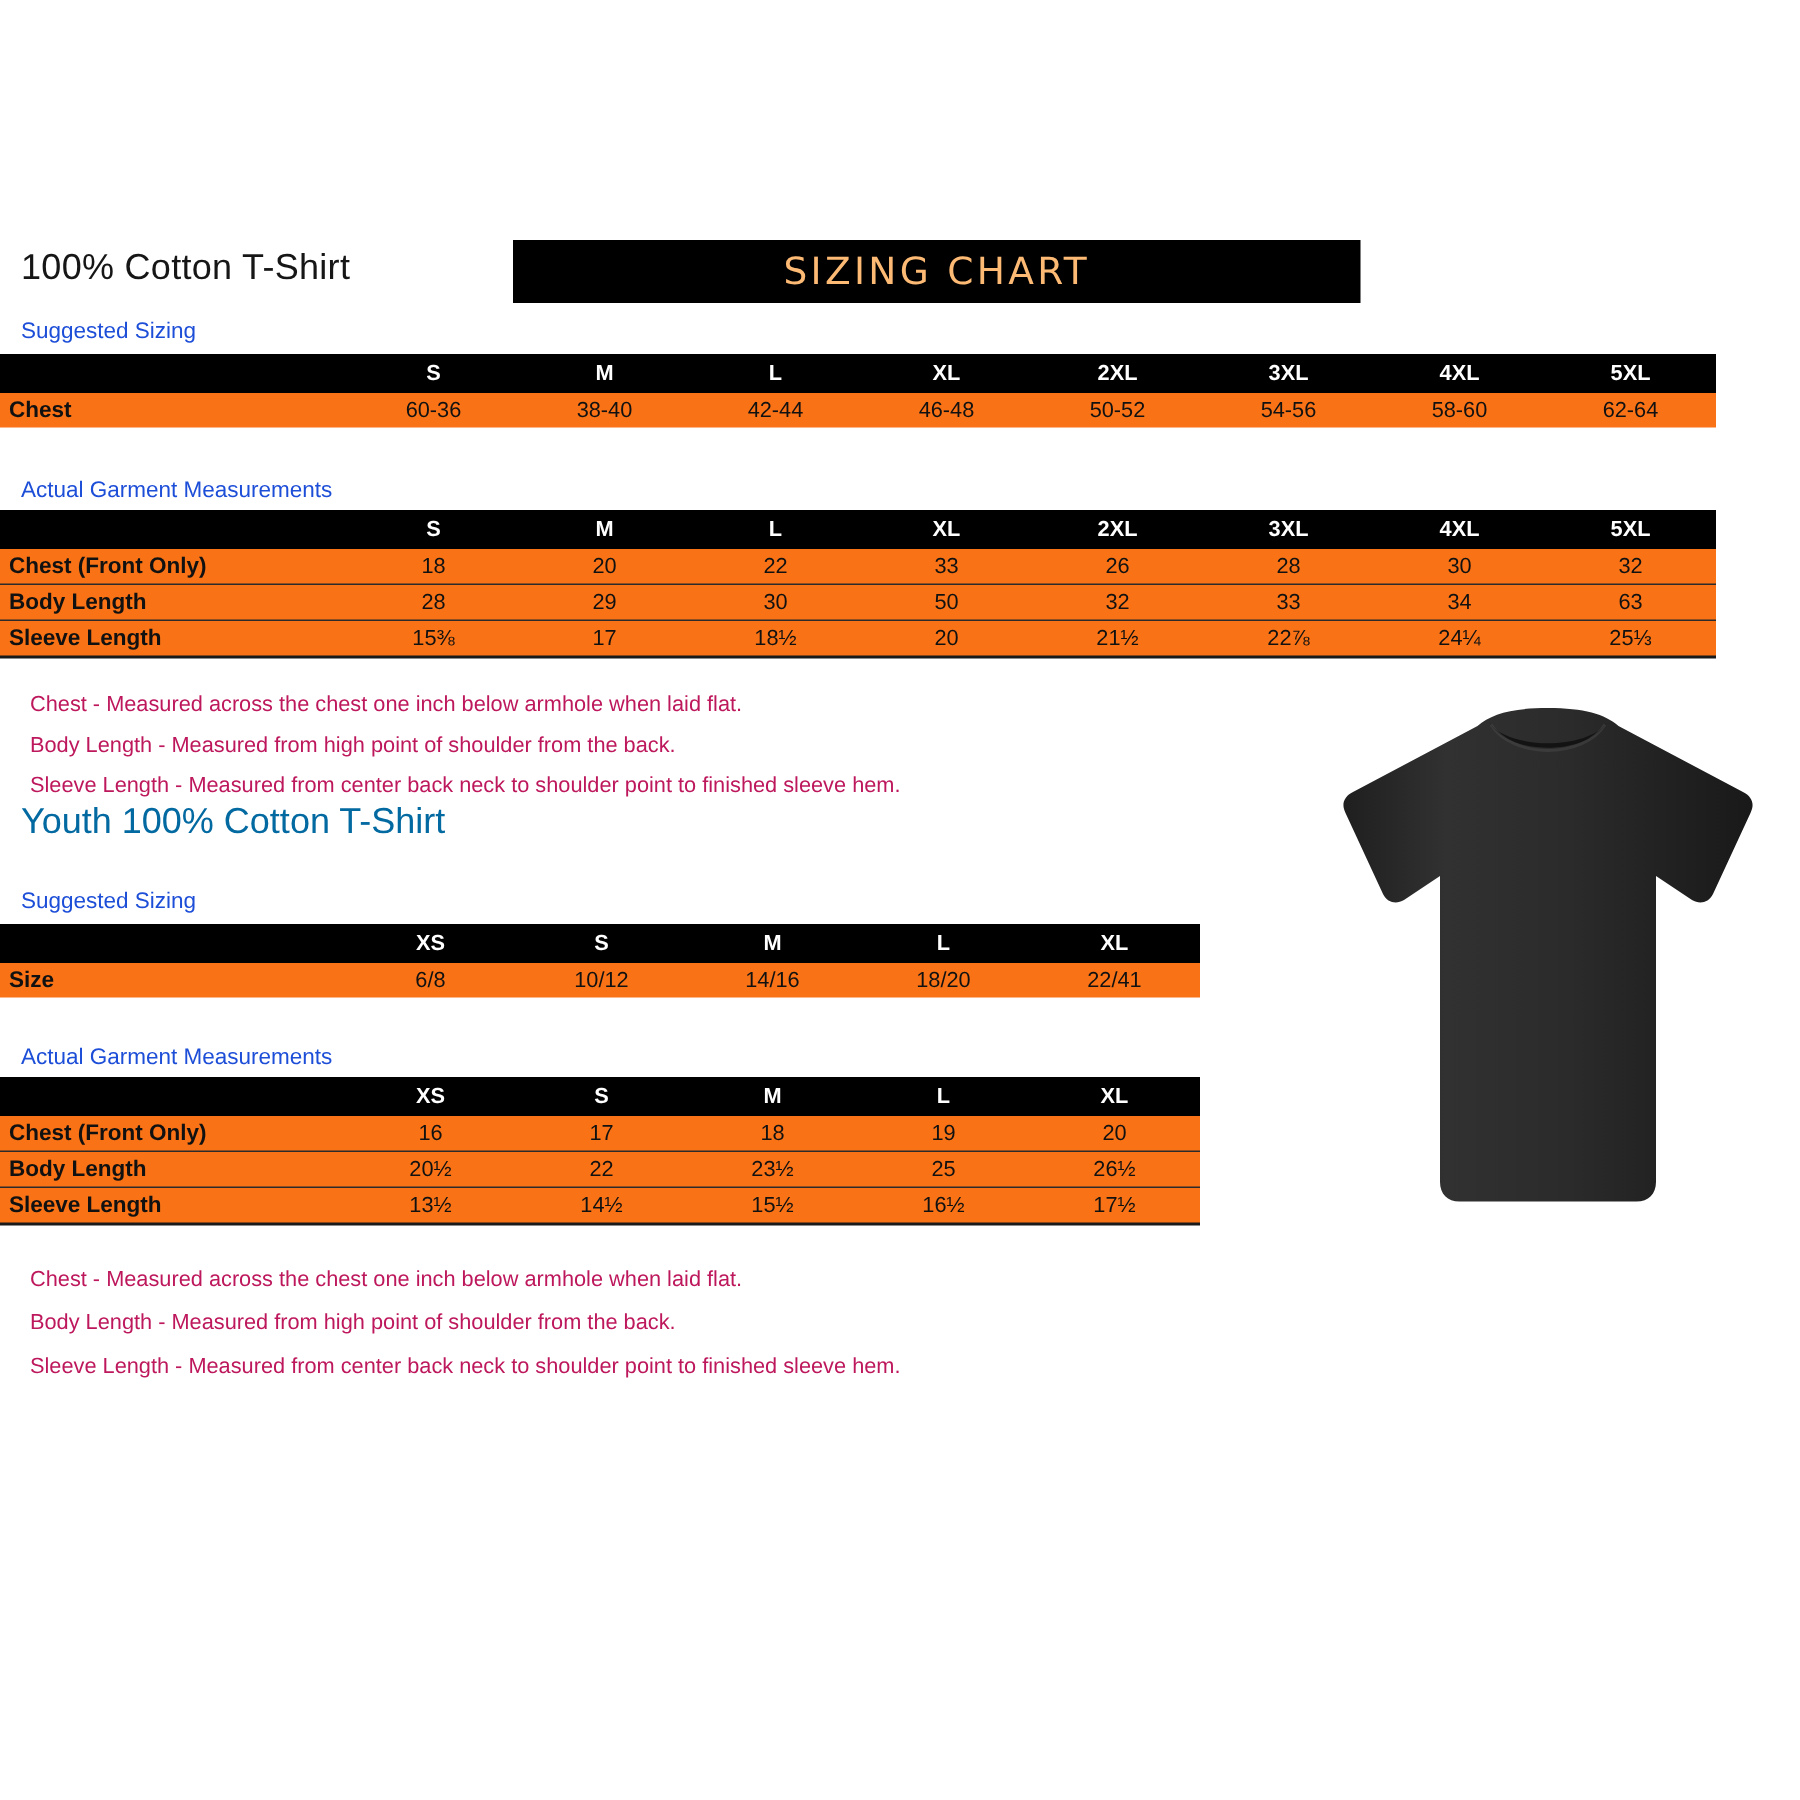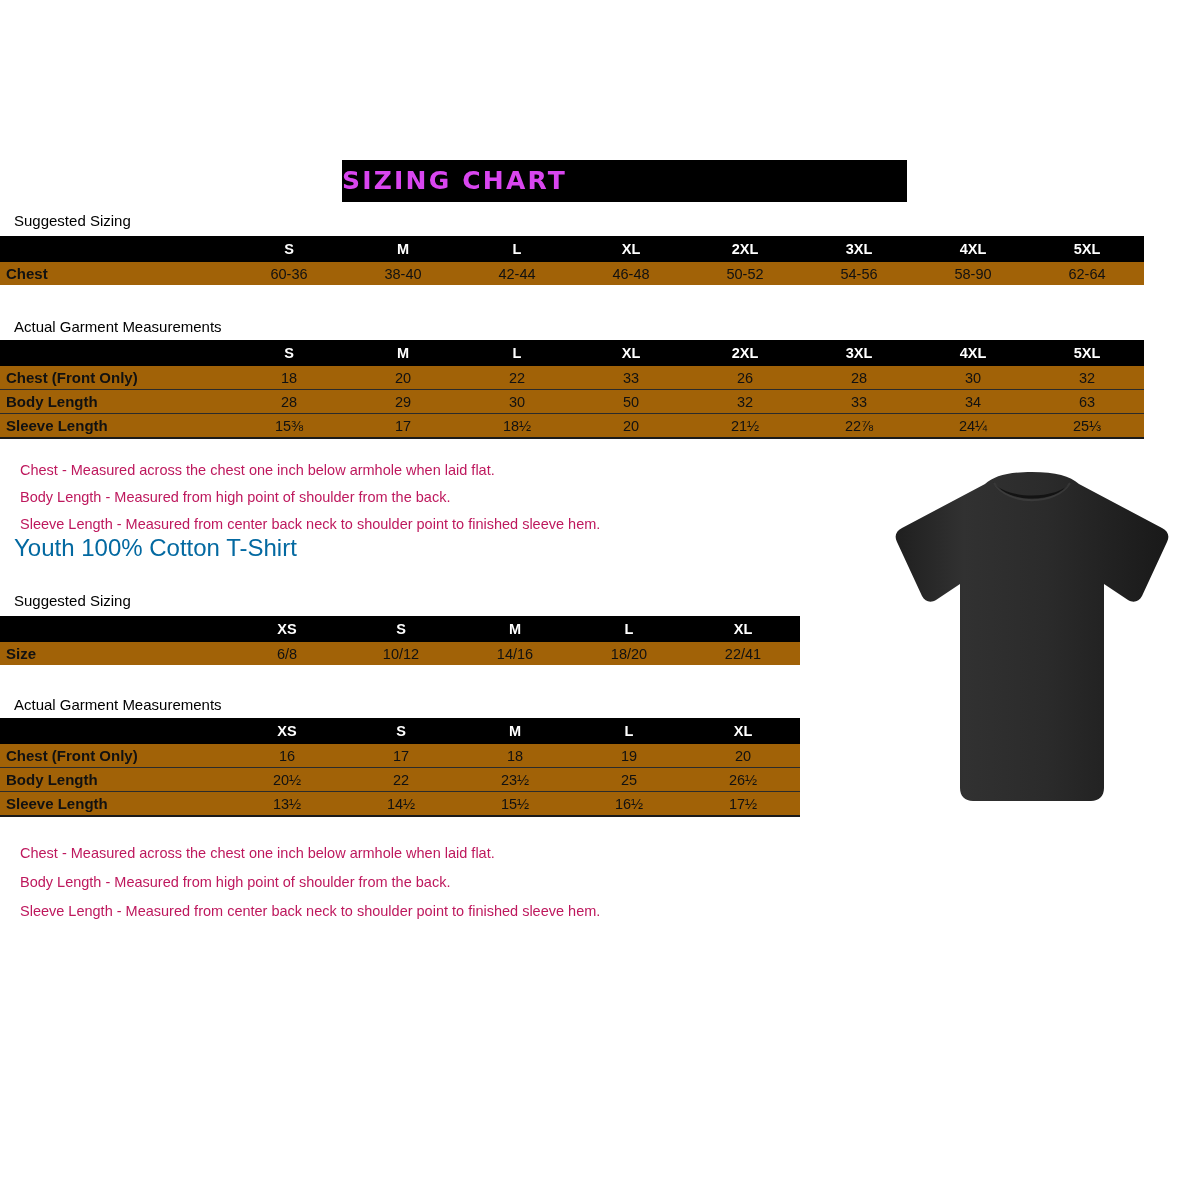--- a/index.html
+++ b/index.html
@@ -44,34 +44,34 @@
   .sizing-banner {
     position: absolute;
     left: 328px;
     top: 0;
     width: 565px;
     height: 42px;
     background: #000000;
   }
   .sizing-banner span {
     display: block;
-    text-align: left;
-    color: #d946ef;
+    text-align: center;
+    color: #fdba74;
     font-size: 25px;
-    font-weight: 700;
+    font-weight: 400;
     letter-spacing: 2.2px;
     line-height: 42px;
     font-family: "DejaVu Sans", sans-serif;
   }
 
   
   .caption {
     position: absolute;
     font-size: 15px;
-    color: #000000;
+    color: #1d4ed8;
     white-space: nowrap;
   }
 
   
   table.sz {
     position: absolute;
     border-collapse: collapse;
     table-layout: fixed;
   }
   table.sz th, table.sz td {
@@ -89,21 +89,21 @@
     text-align: center;
     height: 26px;
   }
   table.sz thead th.rowhead {
     text-align: left;
     padding-left: 6px;
   }
   table.sz tbody td {
     text-align: center;
     color: #111111;
-    background: #a16207;
+    background: #f97316;
   }
   table.sz tbody td.rowhead {
     text-align: left;
     padding-left: 6px;
     font-weight: 700;
     font-size: 15px;
   }
   table.sz tbody tr.ruled td {
     border-bottom: 1px solid #2b2b2b;
   }
@@ -143,20 +143,21 @@
     width: 285px;
     height: 340px;
   }
 </style>
 </head>
 <body>
 
 <div class="page">
 
   <div class="header-row">
+    <div class="main-title">100% Cotton T-Shirt</div>
     <div class="sizing-banner">
       <span>SIZING CHART</span>
     </div>
   </div>
 
   <div class="caption" style="left:14px; top:212px;">Suggested Sizing</div>
 
   <table class="sz suggest" id="adult-suggested" style="left:0px; top:236px; width:1144px;">
     <colgroup>
       <col style="width:232px">
@@ -184,21 +185,21 @@
     </thead>
     <tbody>
       <tr>
         <td class="rowhead">Chest</td>
         <td>60-36</td>
         <td>38-40</td>
         <td>42-44</td>
         <td>46-48</td>
         <td>50-52</td>
         <td>54-56</td>
-        <td>58-90</td>
+        <td>58-60</td>
         <td>62-64</td>
       </tr>
     </tbody>
   </table>
 
   <div class="caption" style="left:14px; top:318px;">Actual Garment Measurements</div>
 
   <table class="sz" id="adult-actual" style="left:0px; top:340px; width:1144px;">
     <colgroup>
       <col style="width:232px">

